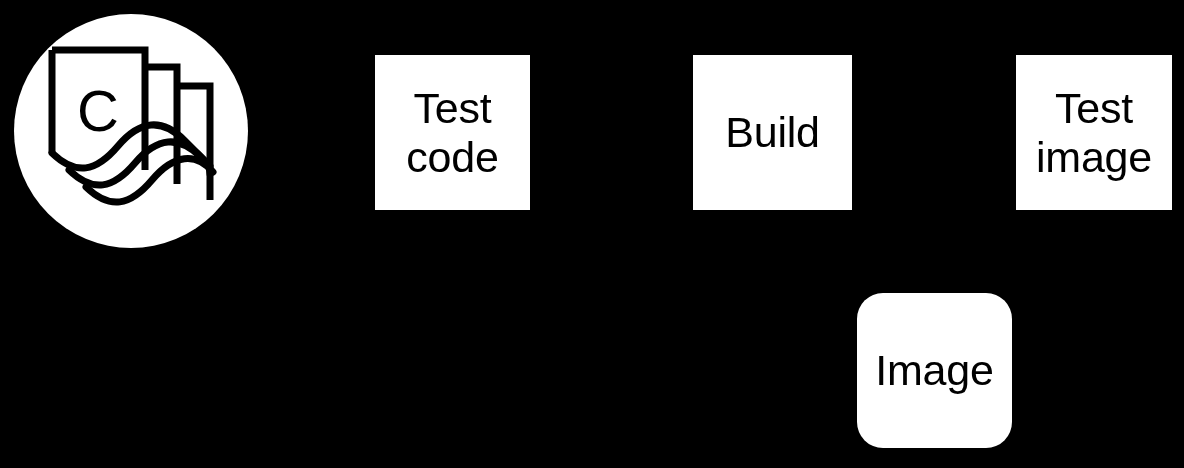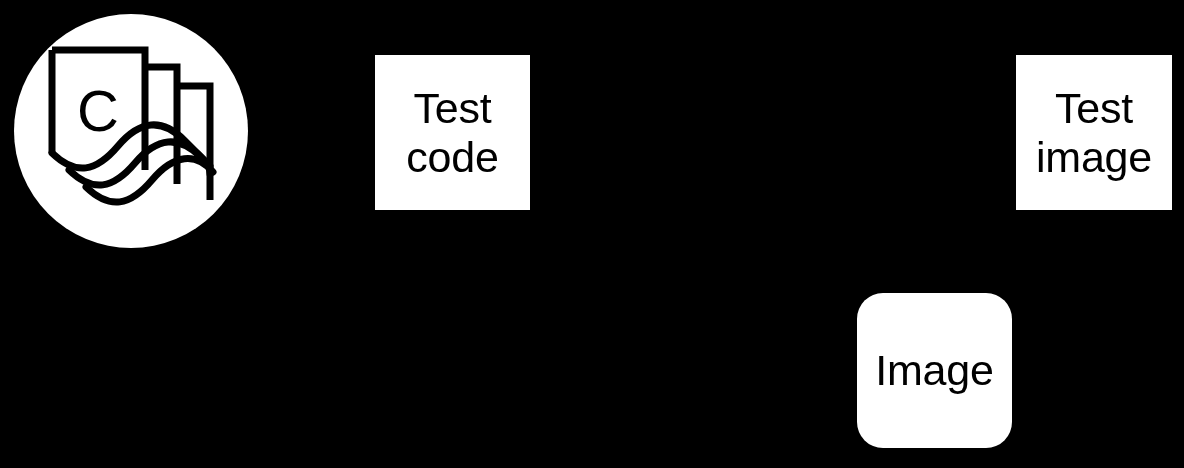--- a/index.html
+++ b/index.html
@@ -99,19 +99,20 @@
 
       <path d="M55 156 C 79 179, 99 175, 121 149 C 143 123, 165 121, 187 143 C 192 148, 196 152, 196 160" fill="none" stroke="#000000" stroke-width="7" stroke-linecap="round"></path>
 
       <path d="M72 173 C 96 196, 116 192, 138 166 C 160 140, 182 138, 199 158" fill="none" stroke="#000000" stroke-width="7" stroke-linecap="round"></path>
     </svg>
   </div>
 
   <div class="stage-box box-test-code">Test
 code</div>
 
+  <div class="stage-box box-build">Build</div>
 
   <div class="stage-box box-test-image">Test
 image</div>
 
   <div class="stage-box box-image">Image</div>
 
 </div>
 
 </body></html>

